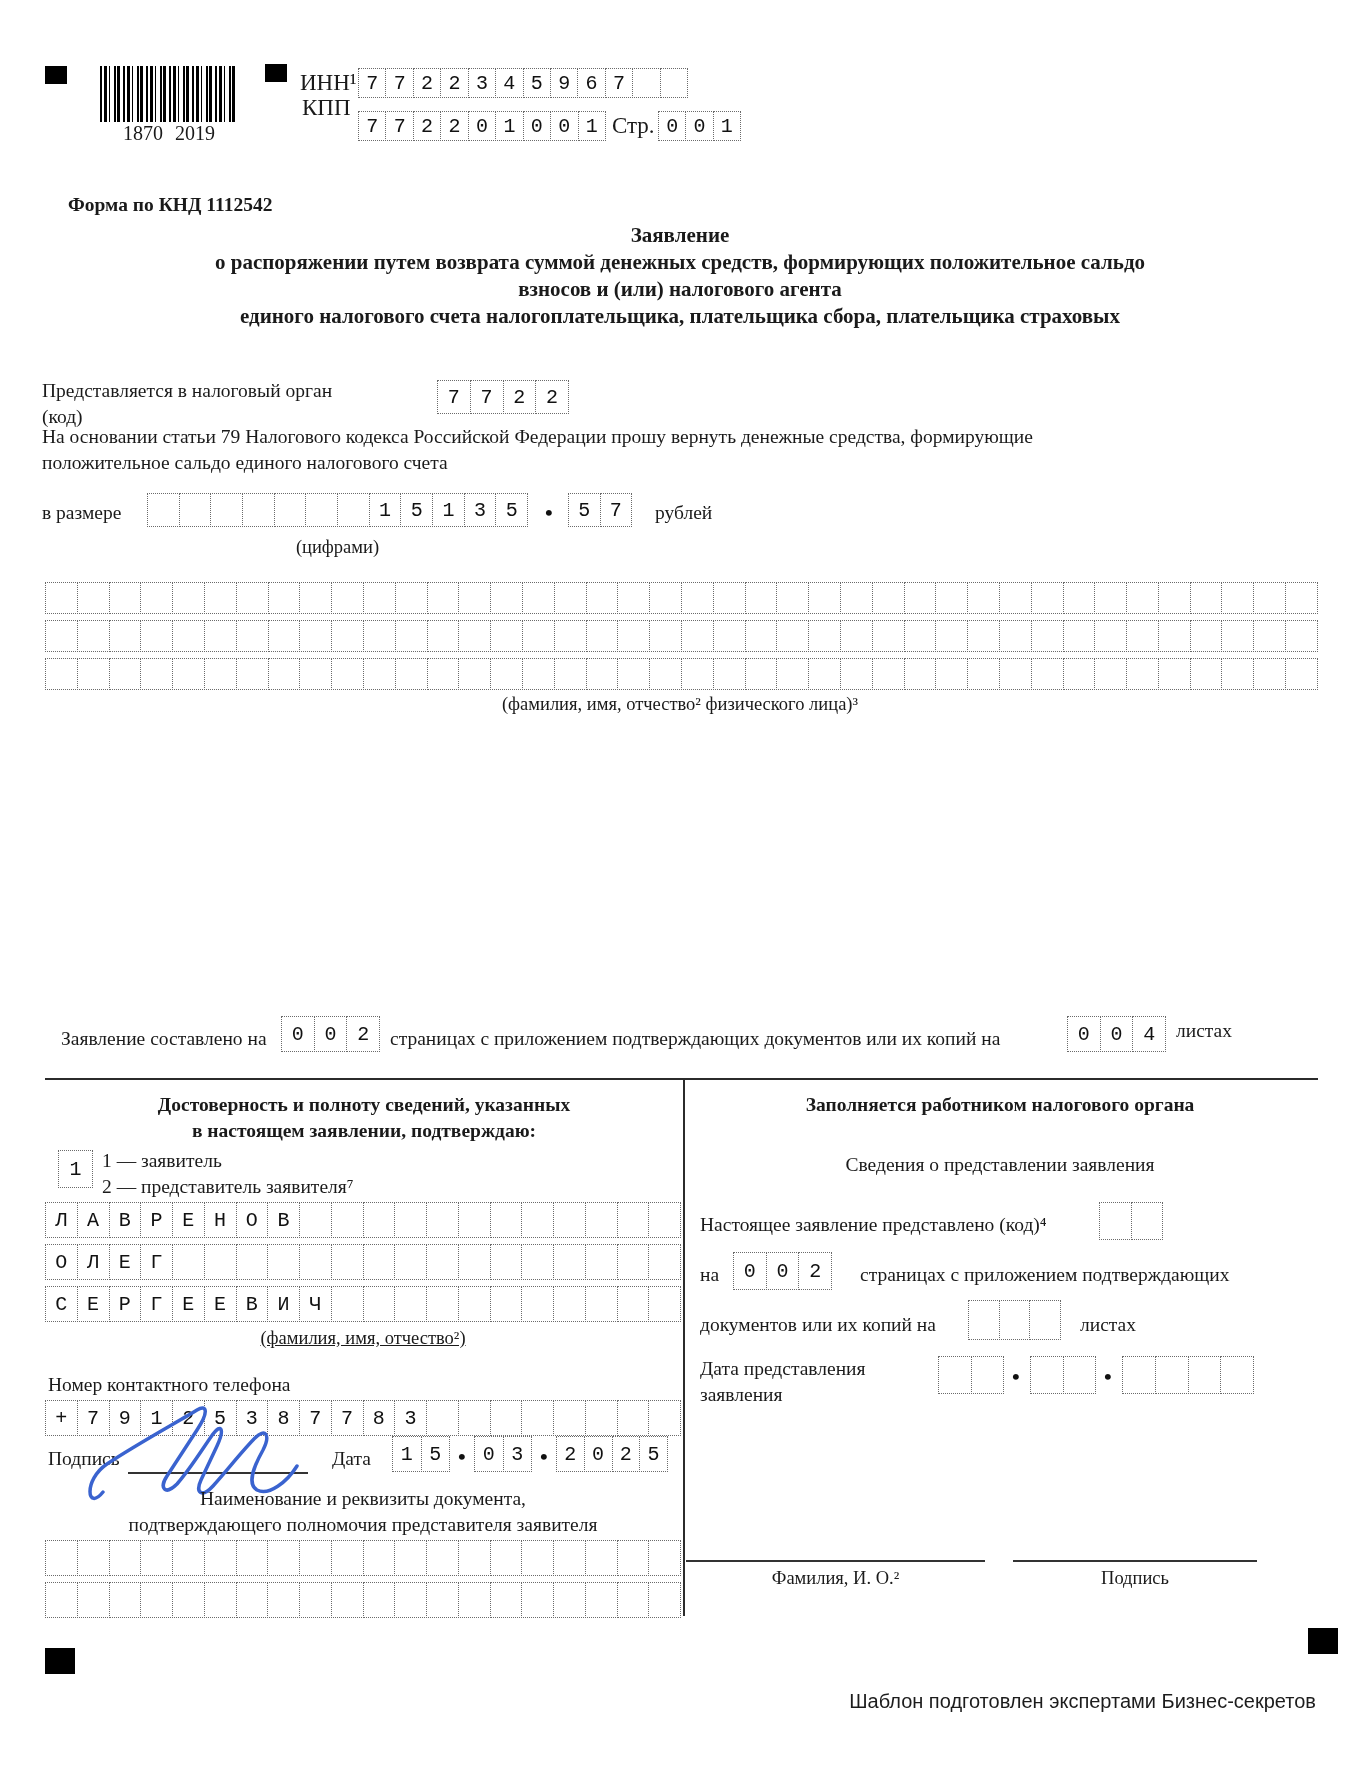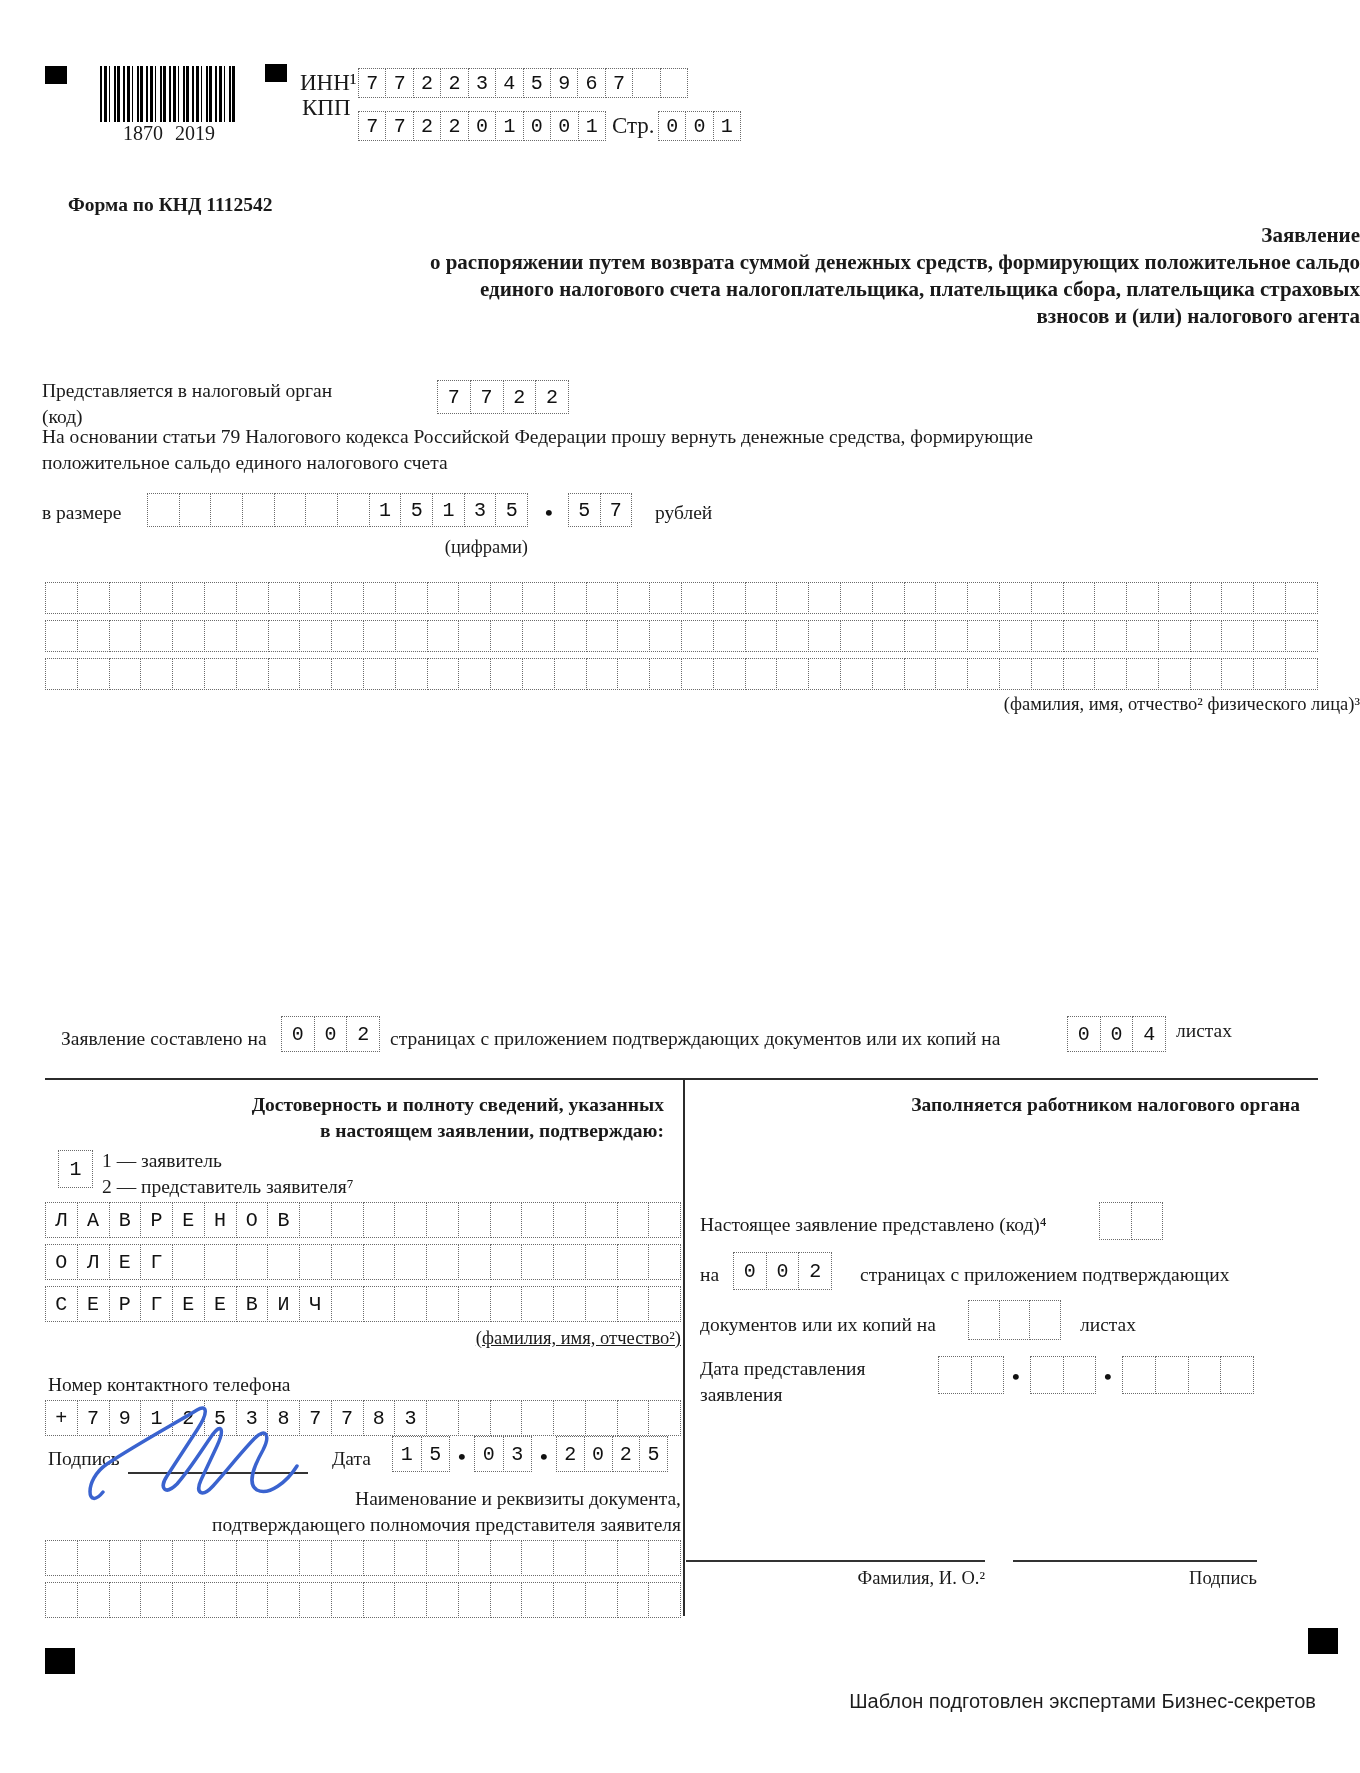--- a/index.html
+++ b/index.html
@@ -2,21 +2,21 @@
 <html><head>
 <meta charset="utf-8">
 <style>
   html,body{margin:0;padding:0;background:#ffffff;}
   .page{position:relative;width:1360px;height:1773px;background:#fff;
         font-family:"Liberation Serif", serif;color:#1a1a1a;overflow:hidden;}
   .abs{position:absolute;}
   .t{font-size:19.5px;line-height:1.32;}
   .t-sm{font-size:17.5px;line-height:25px;}
   .bold{font-weight:bold;}
-  .ctr{text-align:right;}
+  .ctr{text-align:center;}
   .rt{text-align:right;}
   .sq{position:absolute;background:#000;}
   .rule{position:absolute;background:#2b2b2b;}
   .cellrow{position:absolute;display:flex;}
   .cell{flex:1 1 0;box-sizing:border-box;border:1px dotted #6a6a6a;margin-left:-1px;
         display:flex;align-items:center;justify-content:center;
         font-family:"Liberation Mono", monospace;font-size:20px;color:#111;background:#fff;}
   .cell:first-child{margin-left:0;}
   .dot{position:absolute;font-size:22px;font-weight:bold;color:#111;}
   .barcode-bars{position:absolute;left:0;top:0;width:138px;height:56px;
@@ -77,22 +77,22 @@
       <span class="cell">0</span>
       <span class="cell">1</span>
     </div>
 
 
   <div class="abs bold" style="left:68px;top:194px;font-size:19.5px;">Форма по КНД 1112542</div>
 
   <div class="abs ctr bold" style="left:0;top:222px;width:1360px;font-size:21px;line-height:27px;">
     <div>Заявление</div>
     <div>о распоряжении путем возврата суммой денежных средств, формирующих положительное сальдо</div>
+    <div>взносов и (или) налогового агента</div>
     <div>единого налогового счета налогоплательщика, плательщика сбора, плательщика страховых</div>
-    <div>взносов и (или) налогового агента</div>
   </div>
 
   <div class="abs t" style="left:42px;top:378px;width:330px;">
     <div>Представляется в налоговый орган</div>
     <div>(код)</div>
   </div>
   <div class="cellrow" style="left:437px;top:380px;width:132px;height:34px;">
       <span class="cell">7</span>
       <span class="cell">7</span>
       <span class="cell">2</span>
@@ -441,20 +441,21 @@
       <span class="cell"></span>
       <span class="cell"></span>
       <span class="cell"></span>
       <span class="cell"></span>
       <span class="cell"></span>
       <span class="cell"></span>
       <span class="cell"></span>
     </div>
 
   <div class="abs ctr bold t" style="left:700px;top:1092px;width:600px;">Заполняется работником налогового органа</div>
+  <div class="abs ctr t" style="left:700px;top:1152px;width:600px;">Сведения о представлении заявления</div>
 
   <div class="abs t" style="left:700px;top:1212px;">Настоящее заявление представлено (код)⁴</div>
   <div class="cellrow" style="left:1099px;top:1202px;width:64px;height:38px;">
       <span class="cell"></span>
       <span class="cell"></span>
     </div>
 
   <div class="abs t" style="left:700px;top:1262px;">на</div>
   <div class="cellrow" style="left:733px;top:1252px;width:99px;height:38px;">
       <span class="cell">0</span>

